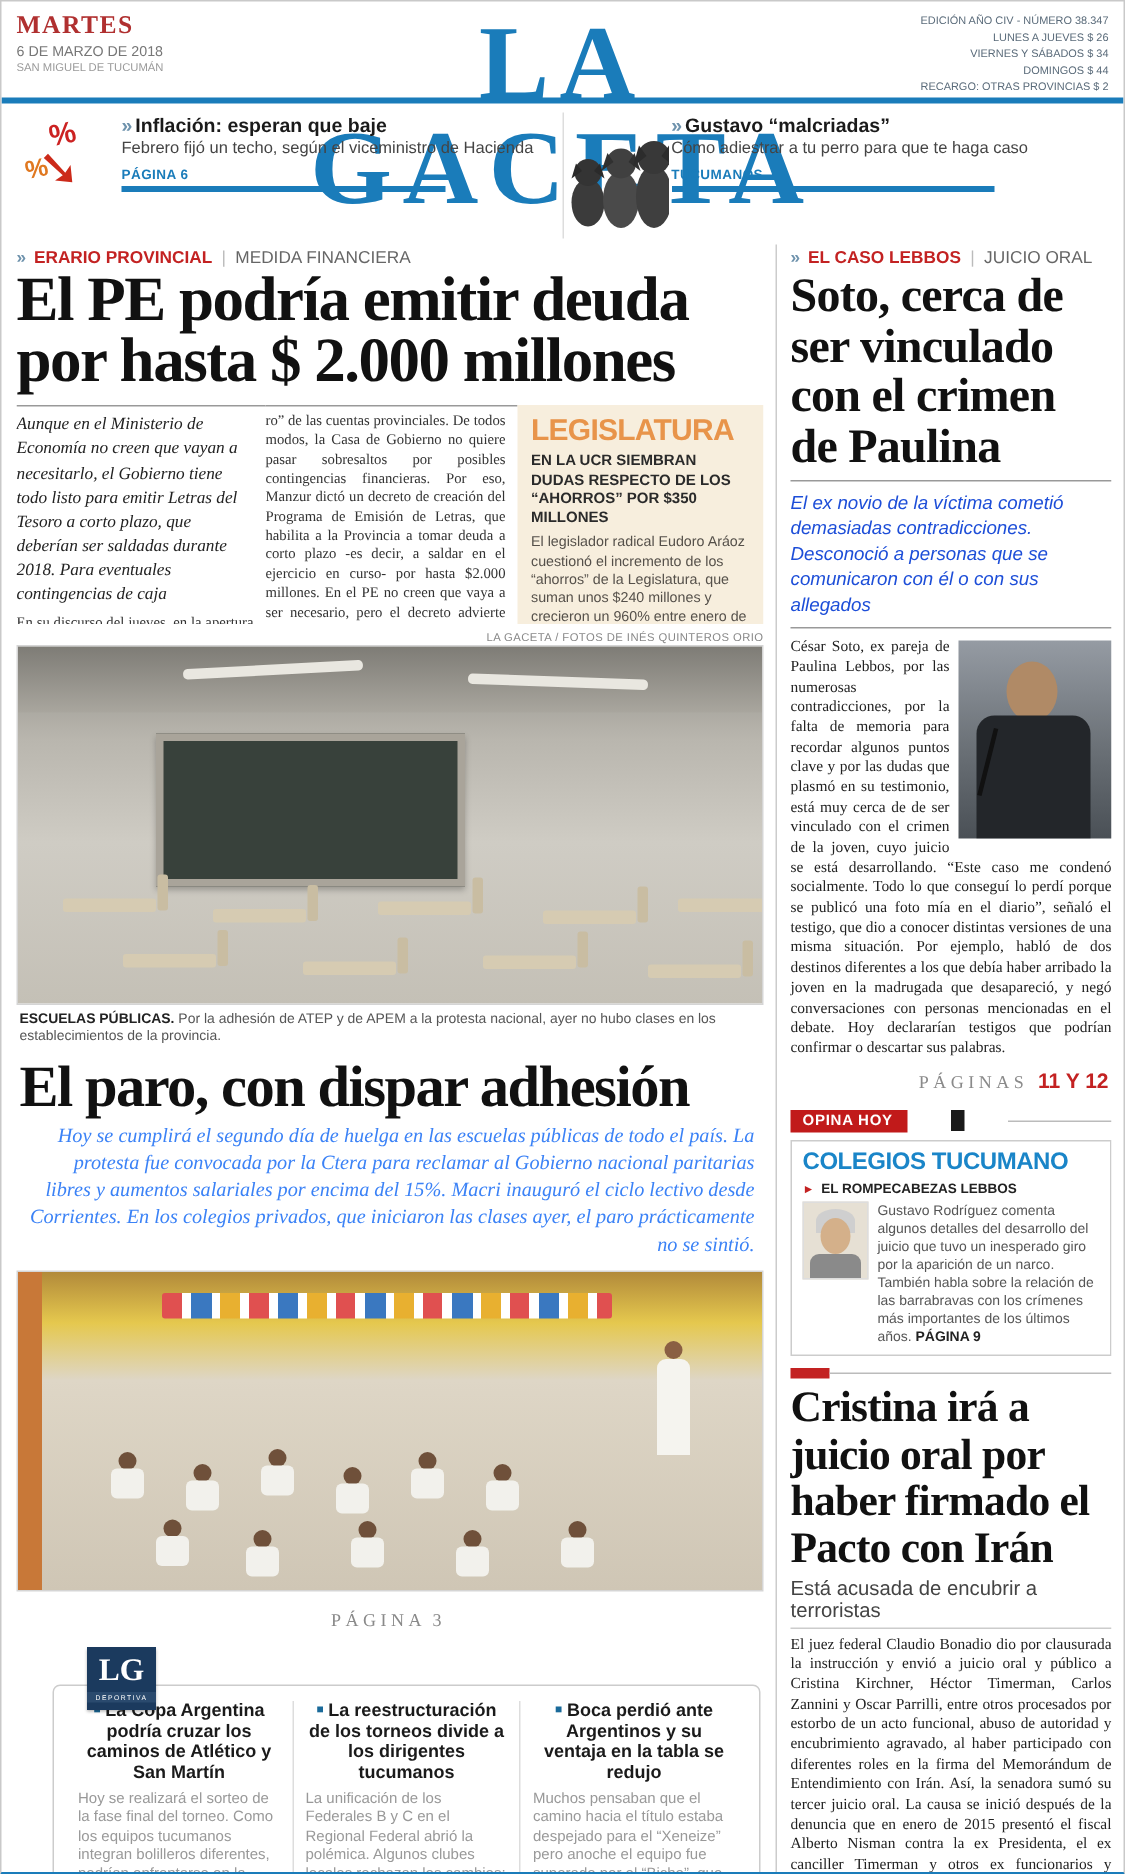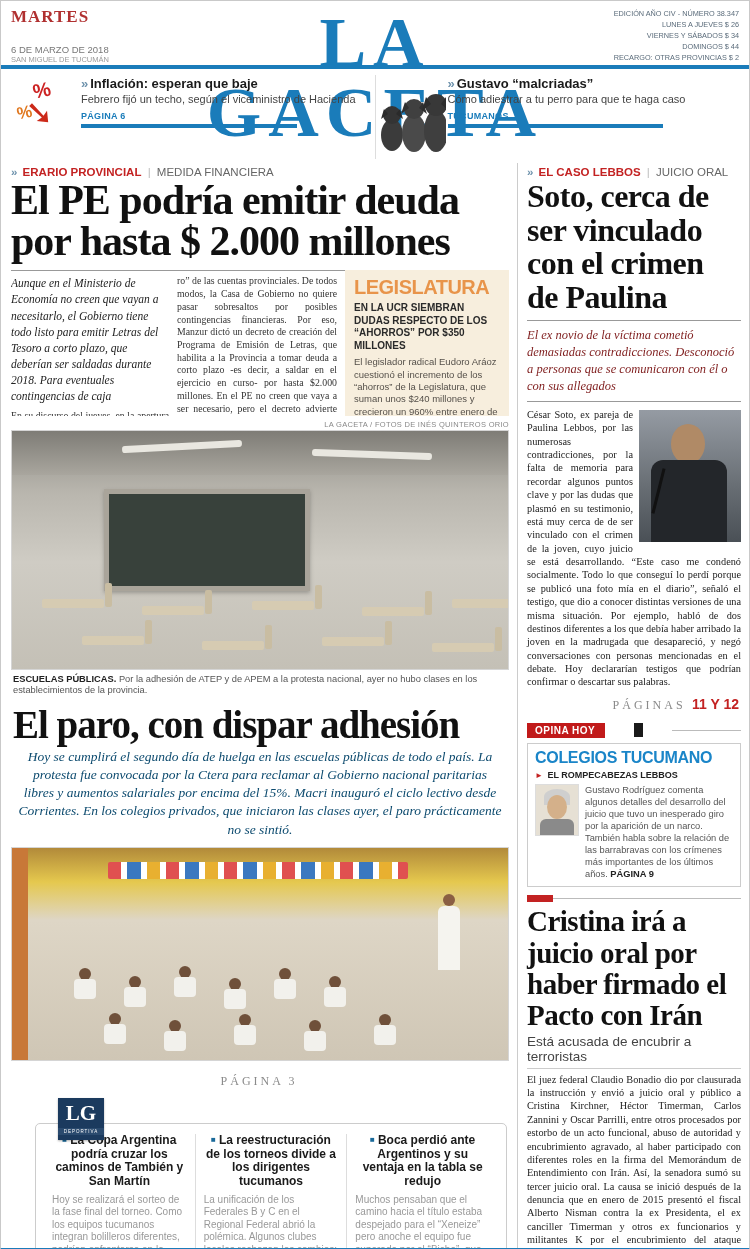--- a/index.html
+++ b/index.html
@@ -3,21 +3,21 @@
 <meta charset="utf-8">
 <style>
   html,body{margin:0;padding:0;background:#e9e9e9;}
   .page{position:relative;width:748px;height:1247px;margin:0 auto;background:#fff;
         border:1px solid #c9c9c9;border-bottom:2px solid #1a7cba;overflow:hidden;
         font-family:"Liberation Sans",sans-serif;color:#222;}
   
   .masthead{display:flex;align-items:flex-start;padding:6px 10px 2px 10px;height:54px;}
   .mh-left{width:150px;line-height:1.15;}
   .mh-day{font-family:"Liberation Serif",serif;font-weight:bold;color:#b03030;font-size:17px;letter-spacing:1px;}
-  .mh-date{color:#777;font-size:9.5px;margin-top:18px;}
+  .mh-date{color:#777;font-size:9.5px;margin-top:3px;}
   .mh-city{color:#9a9a9a;font-size:7.5px;margin-top:1px;}
   .mh-title{flex:1;text-align:center;font-family:"Liberation Serif",serif;font-weight:bold;
             font-size:70px;letter-spacing:7px;color:#1a7cba;line-height:1;margin-top:1px;}
   .mh-right{width:150px;text-align:right;font-size:7.3px;color:#5a6b7a;line-height:1.5;padding-top:2px;}
   .blue-rule{height:4px;background:#1a7cba;margin:2px 0 0 0;}
   
   .teasers{display:flex;padding:6px 8px 0 8px;height:84px;}
   .teaser{flex:1;display:flex;padding:2px 6px 0 6px;position:relative;}
   .teaser + .teaser{border-left:1px solid #ddd;}
   .t-icon{width:62px;flex:none;position:relative;}
@@ -67,21 +67,21 @@
   .photo1 .board{position:absolute;left:92px;top:58px;width:196px;height:92px;background:#38413b;
                  border:5px solid #a9a49a;box-shadow:0 2px 4px rgba(0,0,0,.25);}
   .photo1 .desk{position:absolute;width:62px;height:9px;background:#d6cbb2;border-radius:2px;
                 box-shadow:0 13px 0 -5px #b4a88e;}
   .photo1 .desk:after{content:"";position:absolute;right:-8px;top:-16px;width:7px;height:24px;background:#c9bda2;border-radius:2px;}
   
   .caption{font-size:9.3px;color:#555;margin:4px 2px 2px 2px;line-height:1.2;}
   .caption b{color:#222;}
   .hl2{font-family:"Liberation Serif",serif;font-size:39px;letter-spacing:-1px;color:#111;margin:8px 0 4px 2px;line-height:1;}
   .paro-sub{font-family:"Liberation Serif",serif;font-style:italic;font-size:13.5px;line-height:1.35;
-            color:#0c4a6e;text-align:center;margin:4px 6px 8px 6px;}
+            color:#3b82f6;text-align:right;margin:4px 6px 8px 6px;}
   .photo2{position:relative;height:212px;overflow:hidden;border:1px solid #d5d5d5;
           background:linear-gradient(180deg,#b28a3a 0%,#e5c84e 16%,#ded6c6 34%,#cfc6b5 100%);}
   .photo2 .banner{position:absolute;top:14px;left:96px;width:300px;height:17px;background:#fff;
       background:repeating-linear-gradient(90deg,#e05050 0 13px,#fff 13px 19px,#3a78c0 19px 33px,#fff 33px 39px,#e8b030 39px 52px,#fff 52px 58px);border-radius:2px;}
   .photo2 .wallL{position:absolute;left:0;top:0;width:16px;height:100%;background:#c87838;}
   .photo2 .kid{position:absolute;width:26px;height:36px;}
   .photo2 .kid:before{content:"";position:absolute;left:7px;top:0;width:12px;height:12px;border-radius:50%;background:#6f503a;}
   .photo2 .kid:after{content:"";position:absolute;left:2px;top:11px;width:22px;height:20px;border-radius:4px;background:#f2f1ec;}
   .photo2 .teacher{position:absolute;right:48px;top:58px;width:22px;height:64px;background:#f5f4ef;border-radius:6px 6px 0 0;}
   .photo2 .teacher:before{content:"";position:absolute;left:5px;top:-12px;width:12px;height:12px;border-radius:50%;background:#8a5f43;}
@@ -92,21 +92,21 @@
            text-align:center;box-shadow:0 1px 2px rgba(0,0,0,.3);}
   .lg-logo .lg{font-family:"Liberation Serif",serif;font-weight:bold;font-size:21px;line-height:30px;}
   .lg-logo .sub{font-size:4.5px;letter-spacing:1px;background:#2a4a6e;display:block;padding:1px 0;}
   .sp-item{flex:1;padding:0 8px;}
   .sp-item + .sp-item{border-left:1px solid #ddd;}
   .sp-title{font-size:12px;font-weight:bold;color:#1a1a1a;line-height:1.15;text-align:center;}
   .sp-body{font-size:10px;color:#999;line-height:1.25;margin-top:5px;}
   .sq{color:#1a6a9a;font-size:8px;vertical-align:2px;margin-right:3px;}
   
   .hl-soto{font-family:"Liberation Serif",serif;font-size:32px;line-height:1.05;letter-spacing:-.5px;color:#111;margin:2px 0 6px 0;}
-  .soto-sub{font-family:Liberation Serif, serif;font-style:italic;font-size:12.5px;line-height:1.35;color:#7f1d1d;
+  .soto-sub{font-family:Liberation Sans, sans-serif;font-style:italic;font-size:12.5px;line-height:1.35;color:#1d4ed8;
             border-top:1px solid #999;border-bottom:1px solid #999;padding:6px 0;}
   .soto-bodywrap{margin-top:6px;font-family:"Liberation Serif",serif;font-size:10.3px;line-height:1.3;
                  text-align:justify;color:#222;}
   .soto-photo{float:right;width:102px;height:132px;margin:2px 0 4px 6px;position:relative;overflow:hidden;
               background:linear-gradient(180deg,#959ba3 0%,#6a7076 55%,#4a5056 100%);}
   .soto-photo .head{position:absolute;left:32px;top:14px;width:34px;height:40px;border-radius:50%;background:#b08a66;}
   .soto-photo .vest{position:absolute;left:12px;top:50px;width:76px;height:82px;border-radius:12px 12px 0 0;background:#23262a;}
   .soto-photo .mic{position:absolute;left:18px;top:58px;width:3px;height:46px;background:#111;transform:rotate(14deg);}
   .pages-right{text-align:right;margin:4px 0 6px 0;}
   .opina-bar{display:flex;align-items:center;margin:4px 0 5px 0;gap:29px;}
@@ -265,21 +265,21 @@
         <span class="pl">PÁGINA</span>
         <span class="pl">3</span>
       </div>
 
       <section class="sports">
         <div class="lg-logo">
           <div class="lg">LG</div>
           <span class="sub">DEPORTIVA</span>
         </div>
         <div class="sp-item">
-          <div class="sp-title"><span class="sq">■</span><span>La Copa Argentina podría cruzar los caminos de También y San Martín</span></div>
+          <div class="sp-title"><span class="sq">■</span><span>La Copa Argentina podría cruzar los caminos de Atlético y San Martín</span></div>
           <div class="sp-body">Hoy se realizará el sorteo de la fase final del torneo. Como los equipos tucumanos integran bolilleros diferentes, podrían enfrentarse en la primera fase. La última vez que jugaron un partido oficial fue hace 5 años: el 6 de marzo de 2013.</div>
         </div>
         <div class="sp-item">
           <div class="sp-title"><span class="sq">■</span><span>La reestructuración de los torneos divide a los dirigentes tucumanos</span></div>
           <div class="sp-body">La unificación de los Federales B y C en el Regional Federal abrió la polémica. Algunos clubes locales rechazan los cambios; otros los apoyan. “El torneo local será espectacular”, prometió Darío Zamoratte, titular liguista.</div>
         </div>
         <div class="sp-item">
           <div class="sp-title"><span class="sq">■</span><span>Boca perdió ante Argentinos y su ventaja en la tabla se redujo</span></div>
           <div class="sp-body">Muchos pensaban que el camino hacia el título estaba despejado para el “Xeneize” pero anoche el equipo fue superado por el “Bicho”, que se impuso 2 a 0. El escolta Talleres, que quedó a ocho puntos, también festejó.</div>
         </div>

